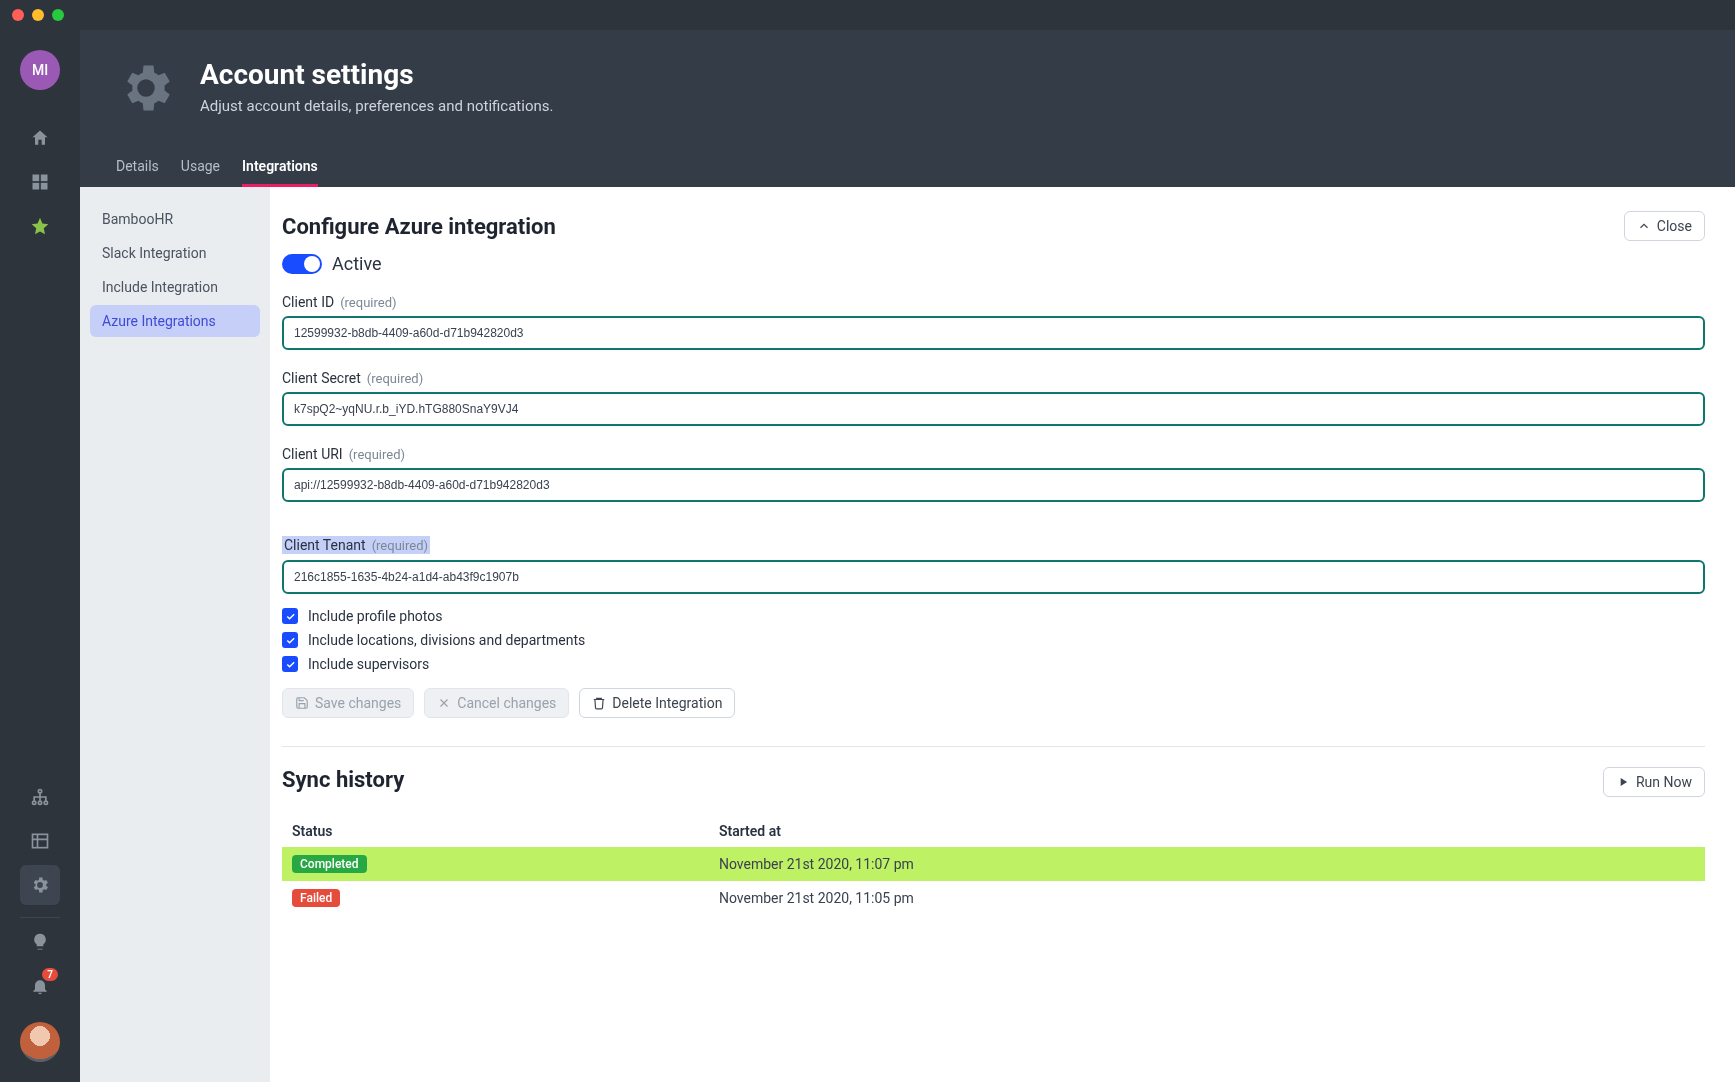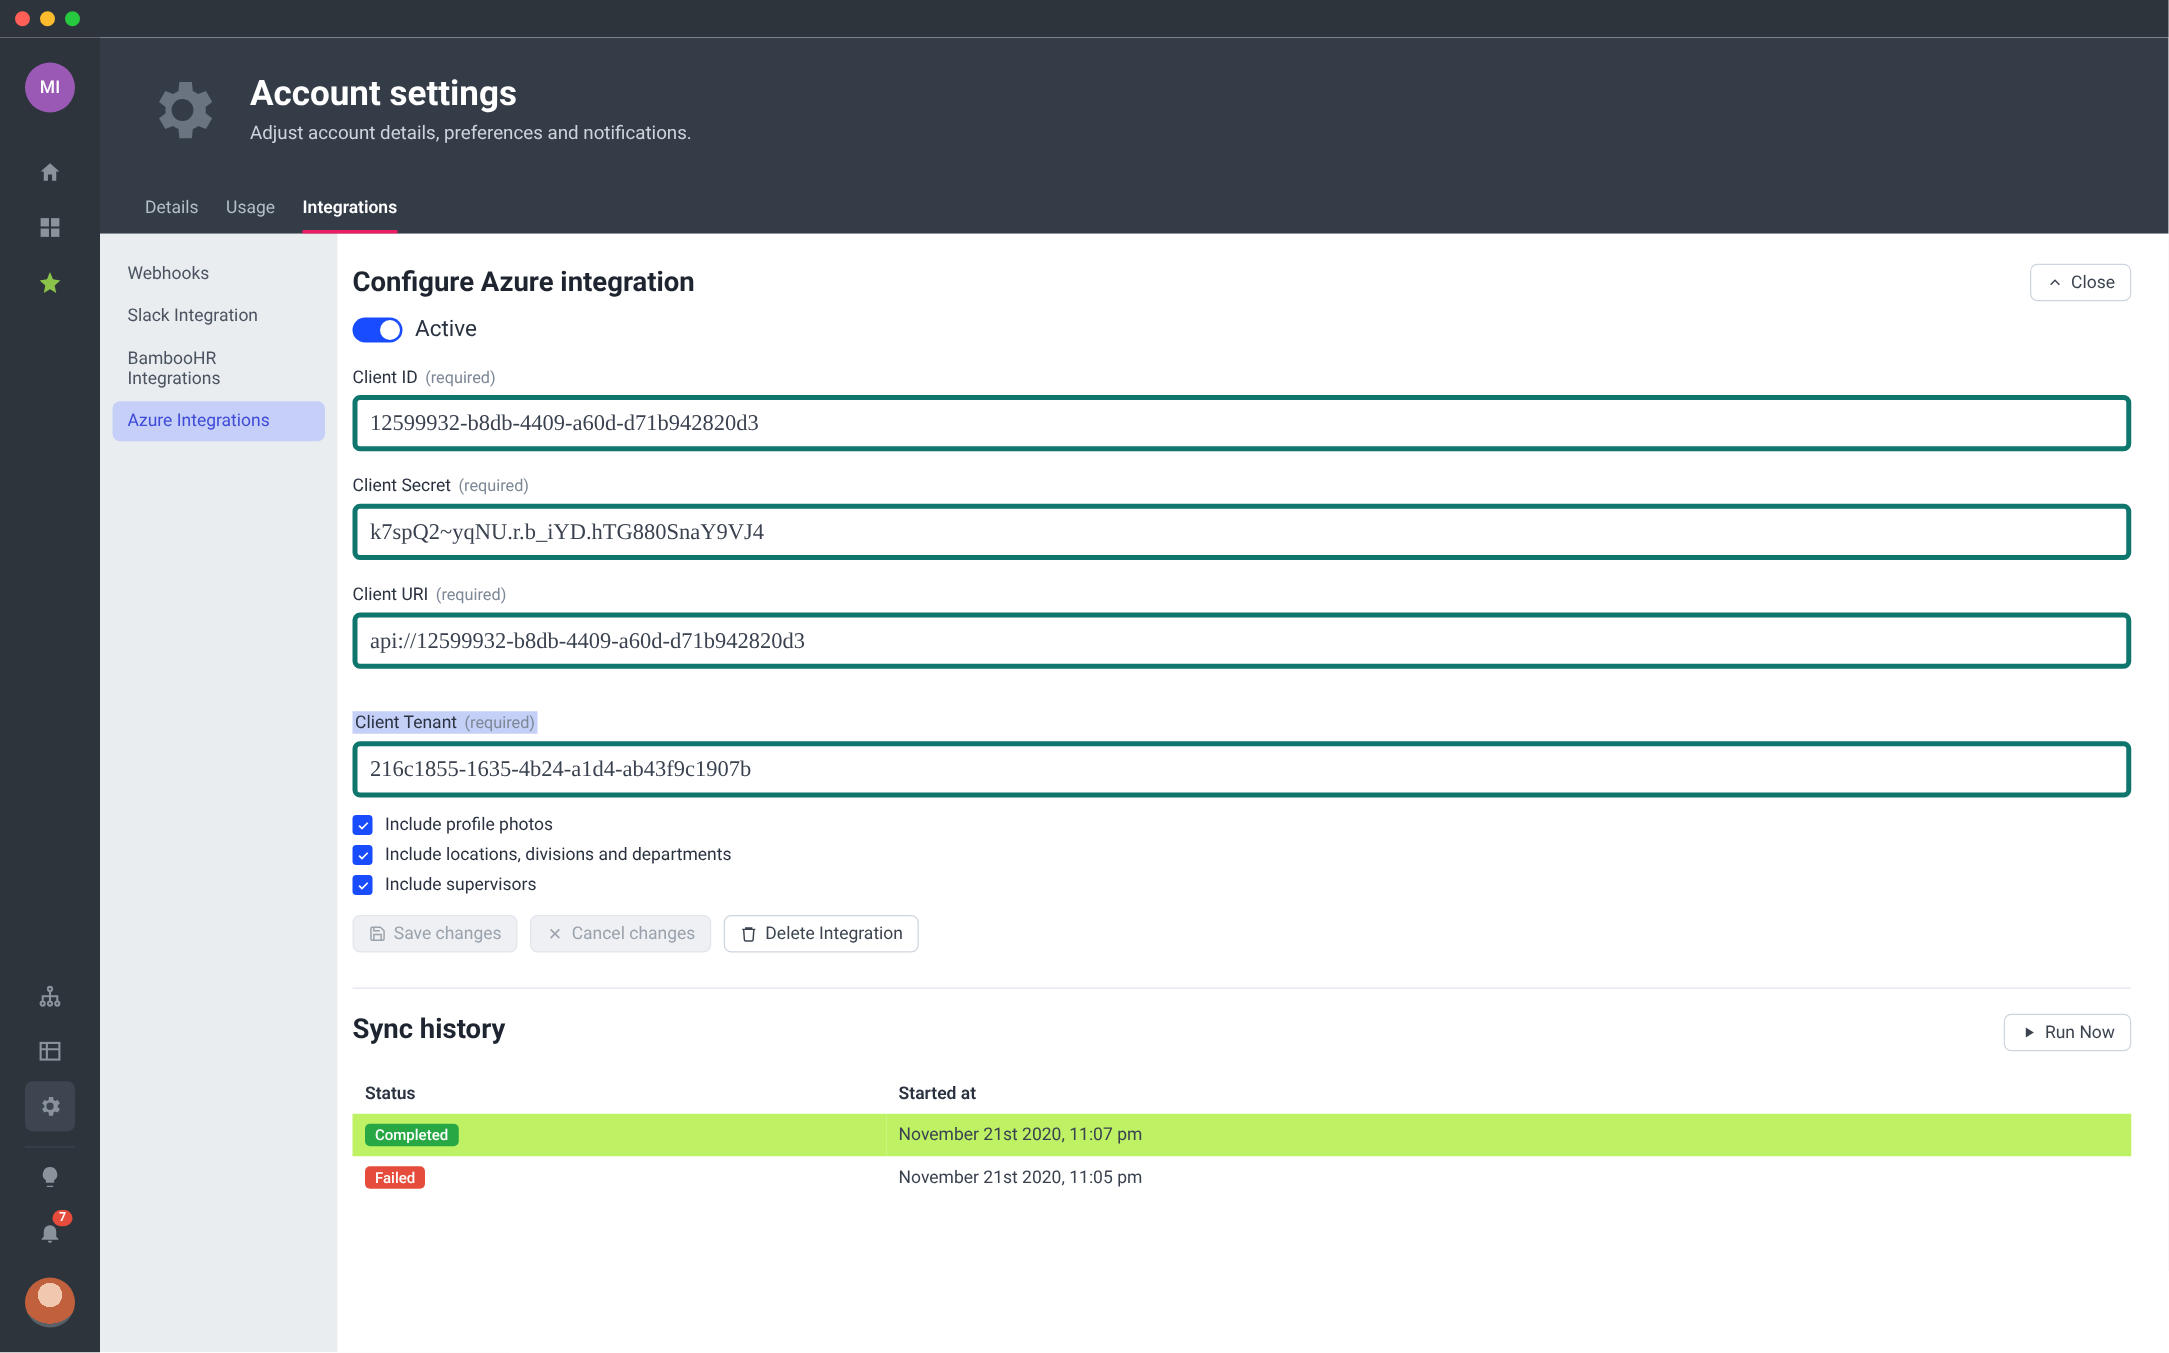--- a/index.html
+++ b/index.html
@@ -41,21 +41,21 @@
     .btn svg { width: 14px; height: 14px; }
     .btn.disabled { background: #eef0f3; color: #9aa2ad; border-color: #e2e6ec; cursor: default; justify-content: flex-end; }
     .toggle-row { display: flex; align-items: center; gap: 10px; margin-bottom: 14px; }
     .toggle { width: 40px; height: 20px; background: #1a4cff; border-radius: 10px; position: relative; cursor: pointer; }
     .toggle .knob { position: absolute; top: 2px; right: 2px; width: 16px; height: 16px; background: #fff; border-radius: 50%; }
     .toggle-label { font-size: 18px; color: #2a3240; }
     .field { margin-bottom: 14px; }
     .field-label { font-size: 14px; color: #2a3240; margin-bottom: 6px; display: flex; gap: 6px; align-items: baseline; margin-top: 20px; }
     .field-label.hl { background: #c5d0f8; display: inline-flex; padding: 1px 2px; }
     .field-label .req { color: #7d8896; font-size: 13px; }
-    .field input { width: 100%; border: 4px solid #0f766e; border-radius: 6px; padding: 8px 10px; font-size: 18px; color: #3a4250; font-family: Liberation Serif, serif; }
+    .field input { width: 100%; border: 2px solid #0f766e; border-radius: 6px; padding: 8px 10px; font-size: 12px; color: #3a4250; font-family: Liberation Sans, sans-serif; }
     .check-row { display: flex; align-items: center; gap: 10px; margin-bottom: 8px; font-size: 14px; color: #2a3240; }
     .checkbox { width: 16px; height: 16px; background: #1a4cff; border-radius: 3px; display: flex; align-items: center; justify-content: center; cursor: pointer; }
     .checkbox svg { width: 11px; height: 11px; stroke: #fff; stroke-width: 3; fill: none; }
     .actions { display: flex; gap: 10px; margin-top: 16px; }
     .hr { height: 1px; background: #e2e6ec; margin: 28px 0 20px; }
     .sync-head { display: flex; justify-content: space-between; margin-bottom: 18px; }
     .sync-head h2 { font-size: 22px; font-weight: 700; color: #1f2530; }
     .table { width: 100%; border-collapse: collapse; font-size: 14px; }
     .table th { text-align: left; font-weight: 600; color: #2a3240; padding: 8px 10px; }
     .table td { padding: 8px 10px; color: #3a4250; }
@@ -145,23 +145,23 @@
       </div>
       <div class="tabs">
         <div class="tab">Details</div>
         <div class="tab">Usage</div>
         <div class="tab active">Integrations</div>
       </div>
     </div>
 
     <div class="content">
       <div class="settings-nav">
-        <div class="item">Webhooks</div>
+        <div class="item">BambooHR</div>
         <div class="item">Slack Integration</div>
-        <div class="item">BambooHR Integrations</div>
+        <div class="item">Include Integration</div>
         <div class="item active">Azure Integrations</div>
       </div>
 
       <div class="panel">
         <div class="panel-head">
           <h2>Configure Azure integration</h2>
           <button class="btn">
             <svg viewBox="0 0 24 24" fill="none" stroke="currentColor" stroke-width="2">
                 <path d="M6 15l6-6 6 6"></path>
               </svg>

